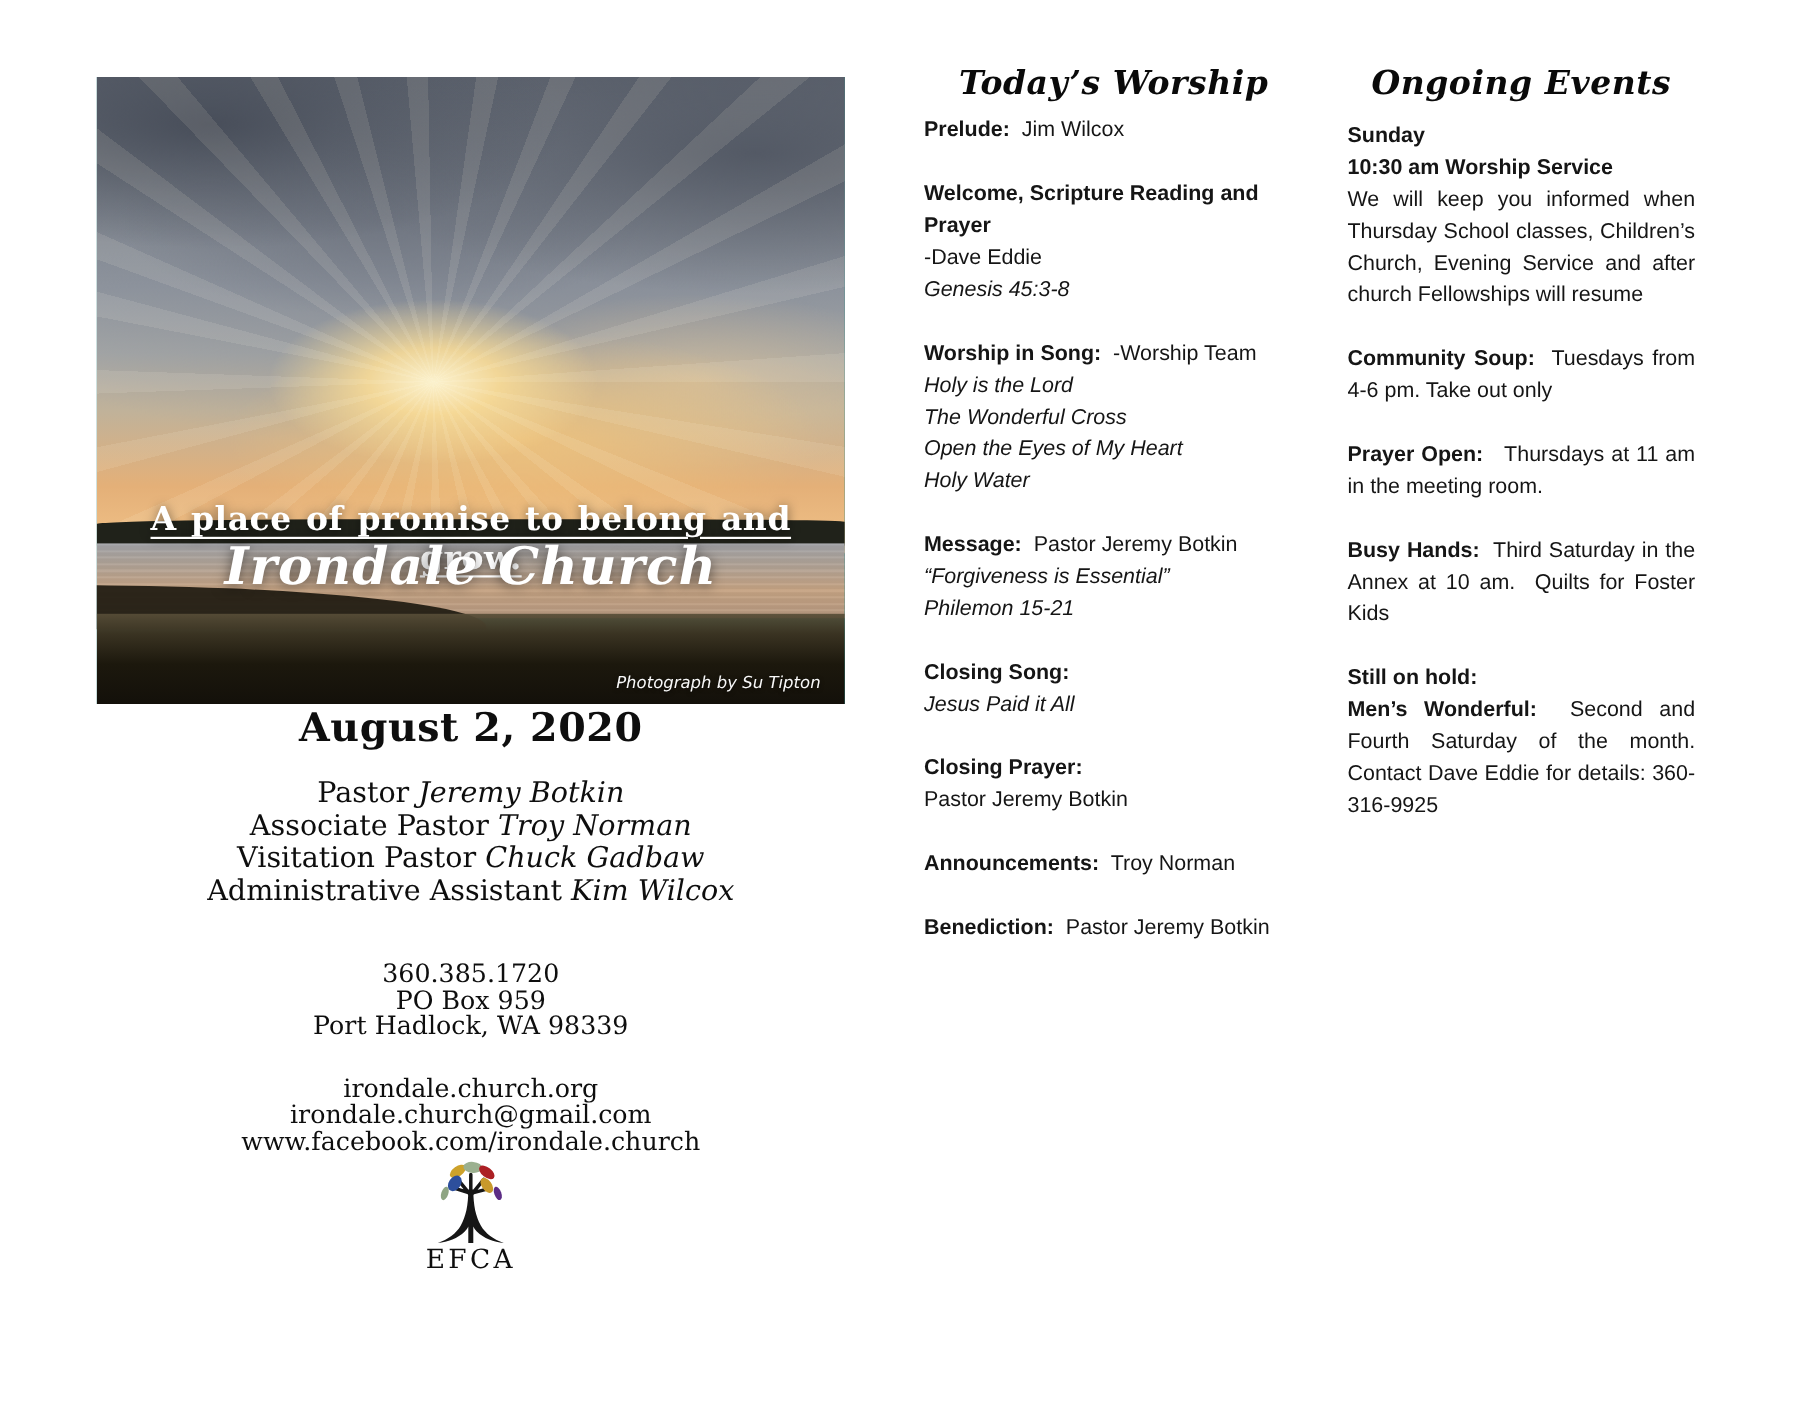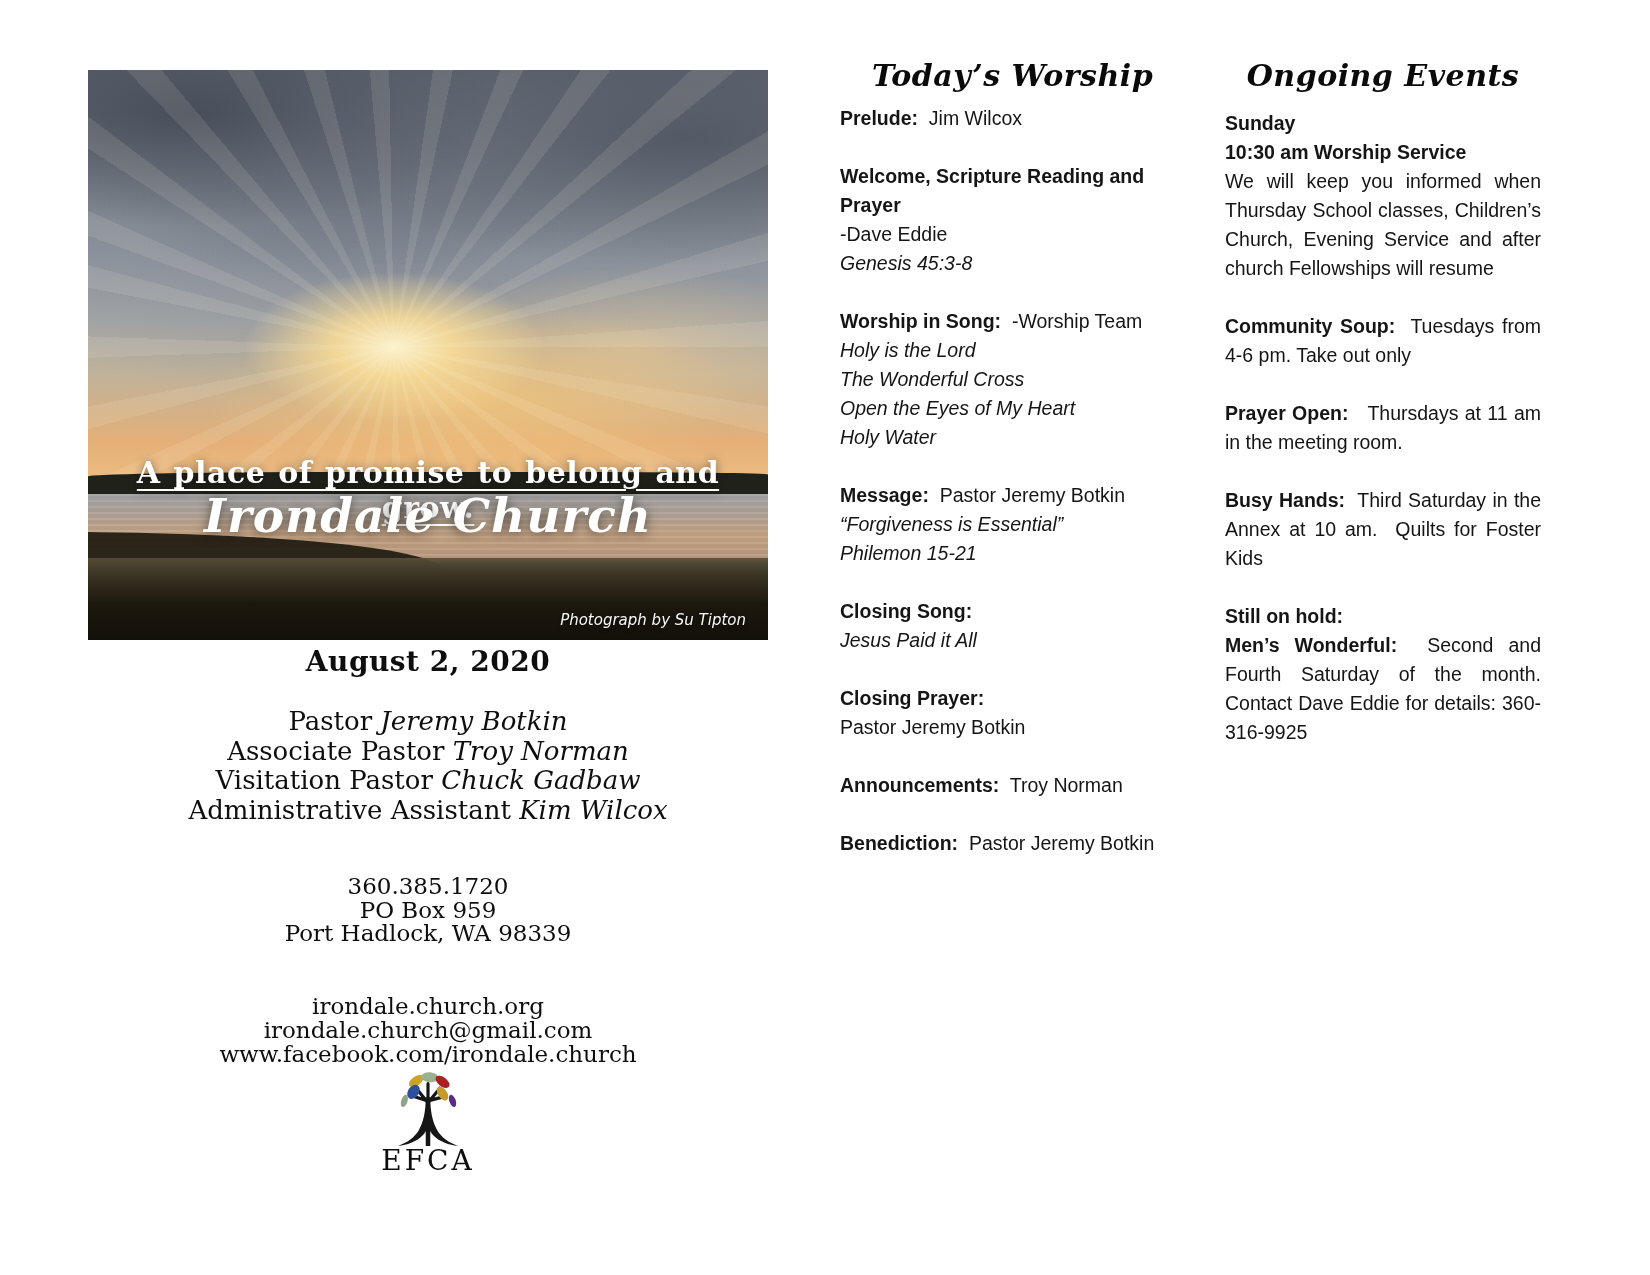--- a/index.html
+++ b/index.html
@@ -31,26 +31,26 @@
   .tagline{position:absolute;left:0;top:385px;width:100%;text-align:center;
     font:700 30px "DejaVu Serif",serif;color:#fff;letter-spacing:.5px;word-spacing:2px;
     text-decoration:underline;text-decoration-thickness:2px;text-underline-offset:6px;
     text-shadow:0 1px 10px rgba(0,0,0,.5);}
   .church-name{position:absolute;left:0;top:418px;width:100%;text-align:center;
     font:italic 700 47px "DejaVu Serif",serif;color:#fff;letter-spacing:1px;text-shadow:0 2px 12px rgba(0,0,0,.55);}
   .credit{position:absolute;right:22px;bottom:11px;font:italic 15px "DejaVu Sans",sans-serif;color:#f8f8f8;text-shadow:0 1px 4px rgba(0,0,0,.6);}
 
   
   .left-info{position:absolute;left:88px;top:645px;width:680px;text-align:center;font-family:"DejaVu Serif",serif;color:#0e0e0e;}
-  .date{font-size:28px;font-weight:700;line-height:34px;letter-spacing:.5px;margin-bottom:28px;}
+  .date{font-size:36px;font-weight:700;line-height:34px;letter-spacing:.5px;margin-bottom:28px;}
   .staff{font-size:26px;line-height:29.5px;margin-bottom:50px;}
-  .contact{font-size:23px;line-height:23.5px;margin-bottom:48px;}
+  .contact{font-size:23px;line-height:23.5px;margin-bottom:32px;}
   .web{font-size:23px;line-height:24px;margin-bottom:4px;}
   .logo{width:92px;height:80px;display:block;margin:0 auto;}
-  .efca{font-size:28px;letter-spacing:3px;line-height:22px;}
+  .efca{font-size:24px;letter-spacing:3px;line-height:22px;}
 
   
   .col{position:absolute;top:58px;font-size:19.5px;line-height:29px;color:#151515;}
   .col h2{margin:0;text-align:center;font:italic 700 30px "DejaVu Serif",serif;letter-spacing:.5px;color:#0a0a0a;}
   .col-worship{left:840px;width:345px;}
   .col-worship h2{margin-bottom:11px;}
   .col-events{left:1225px;width:316px;}
   .col-events h2{margin-bottom:16px;}
   .blk{margin:0 0 29px 0;}
   .ln b{font-weight:700;}

